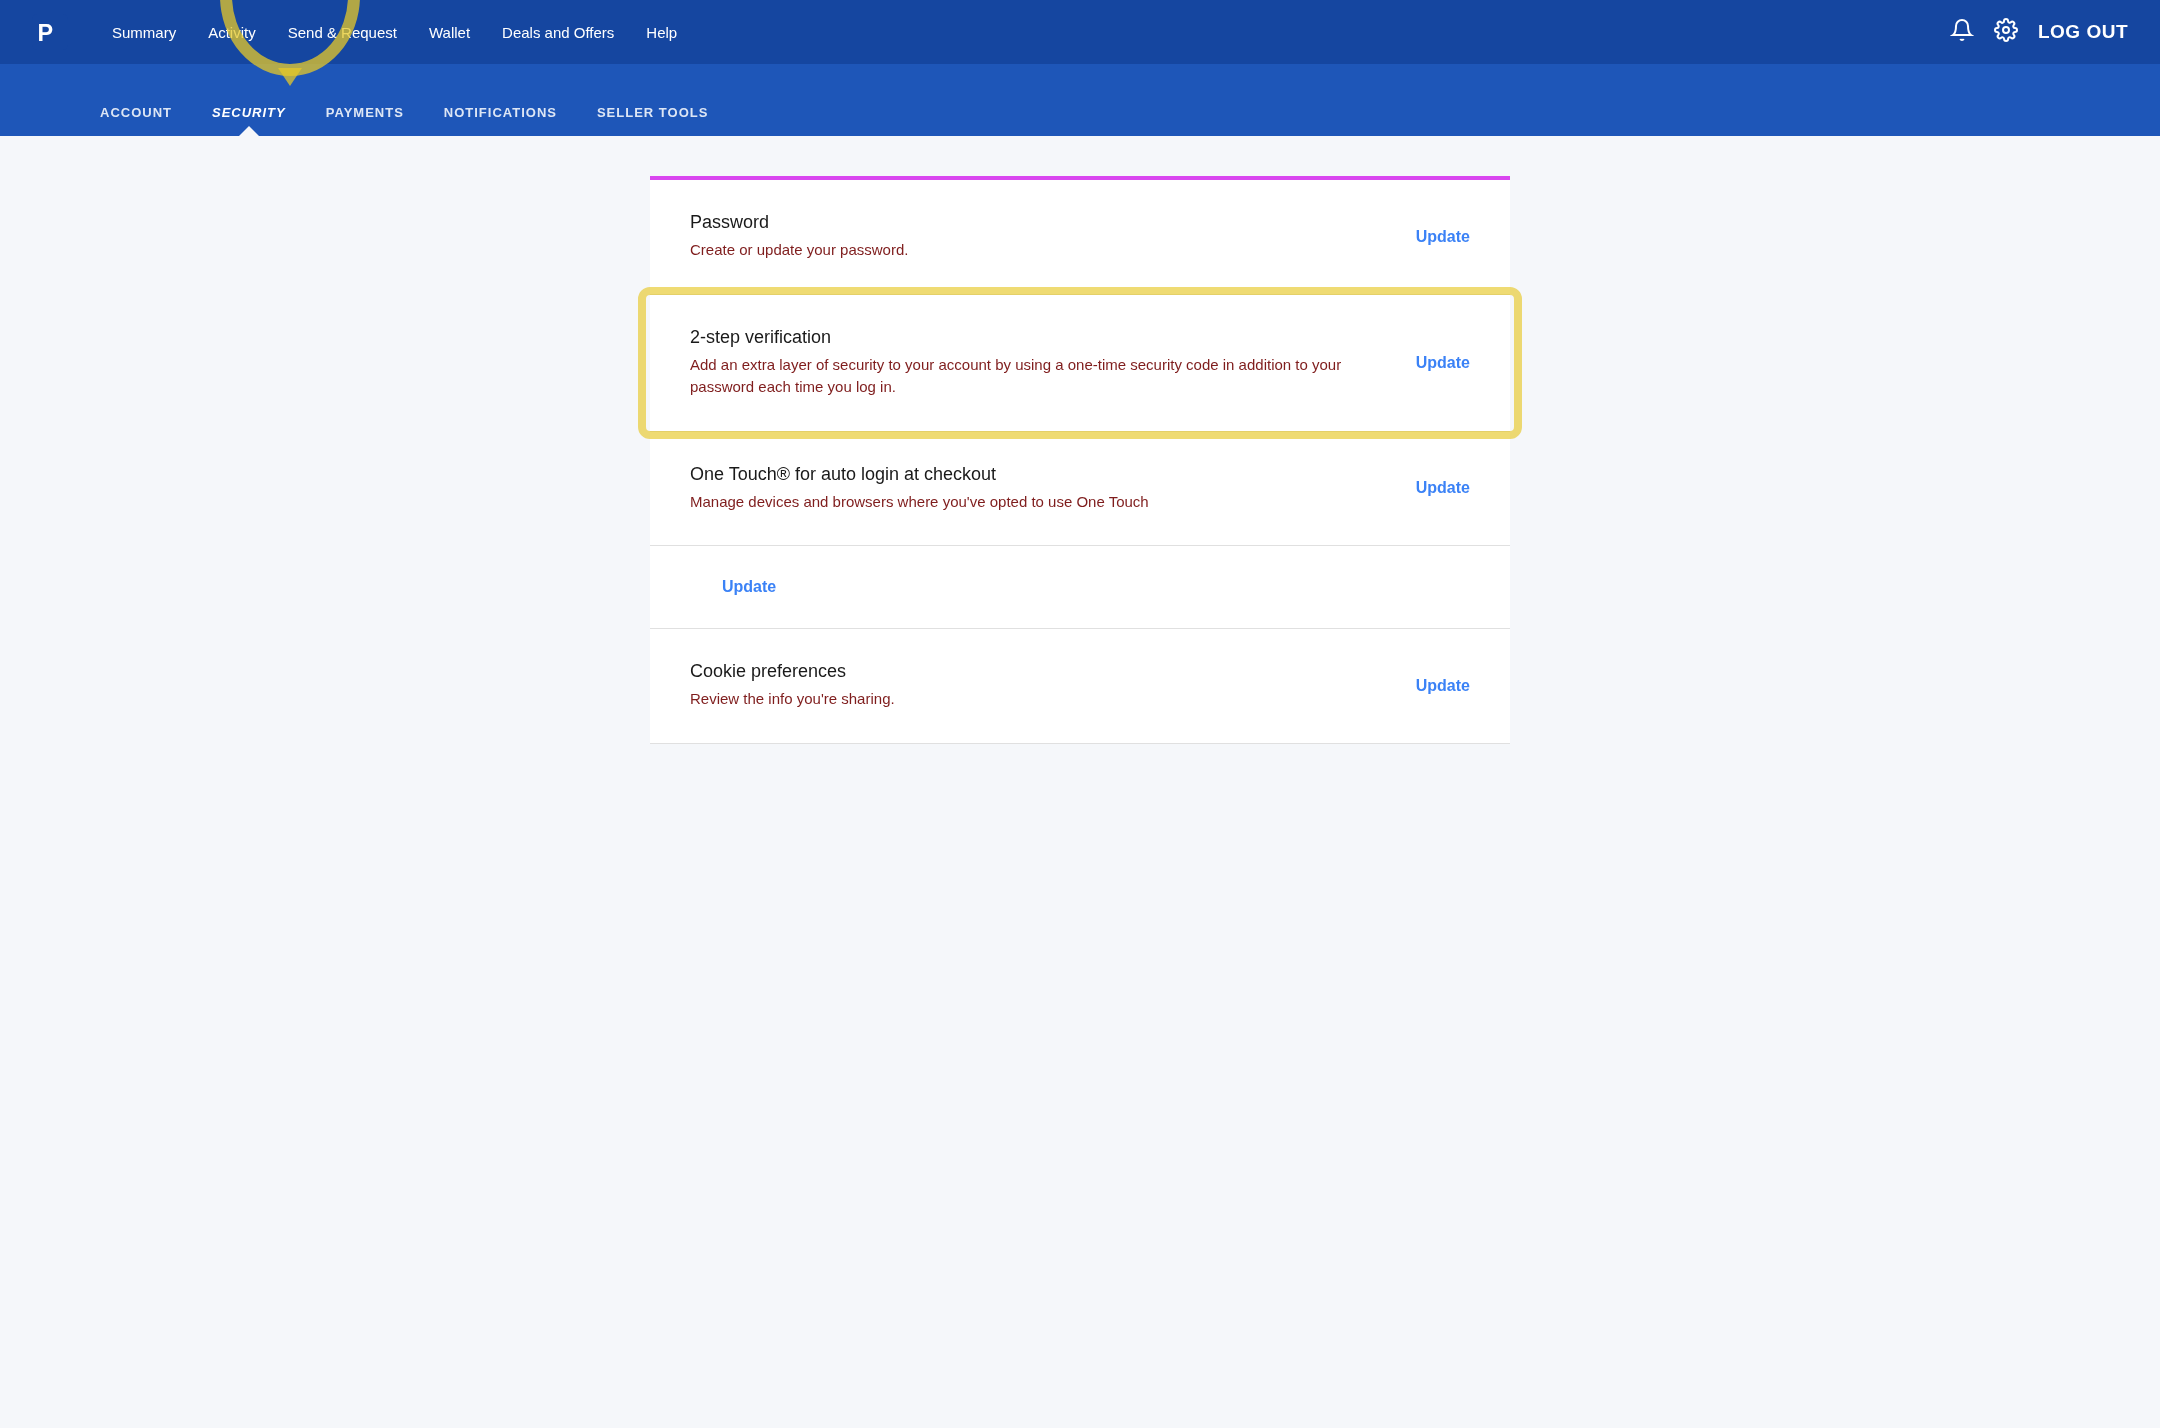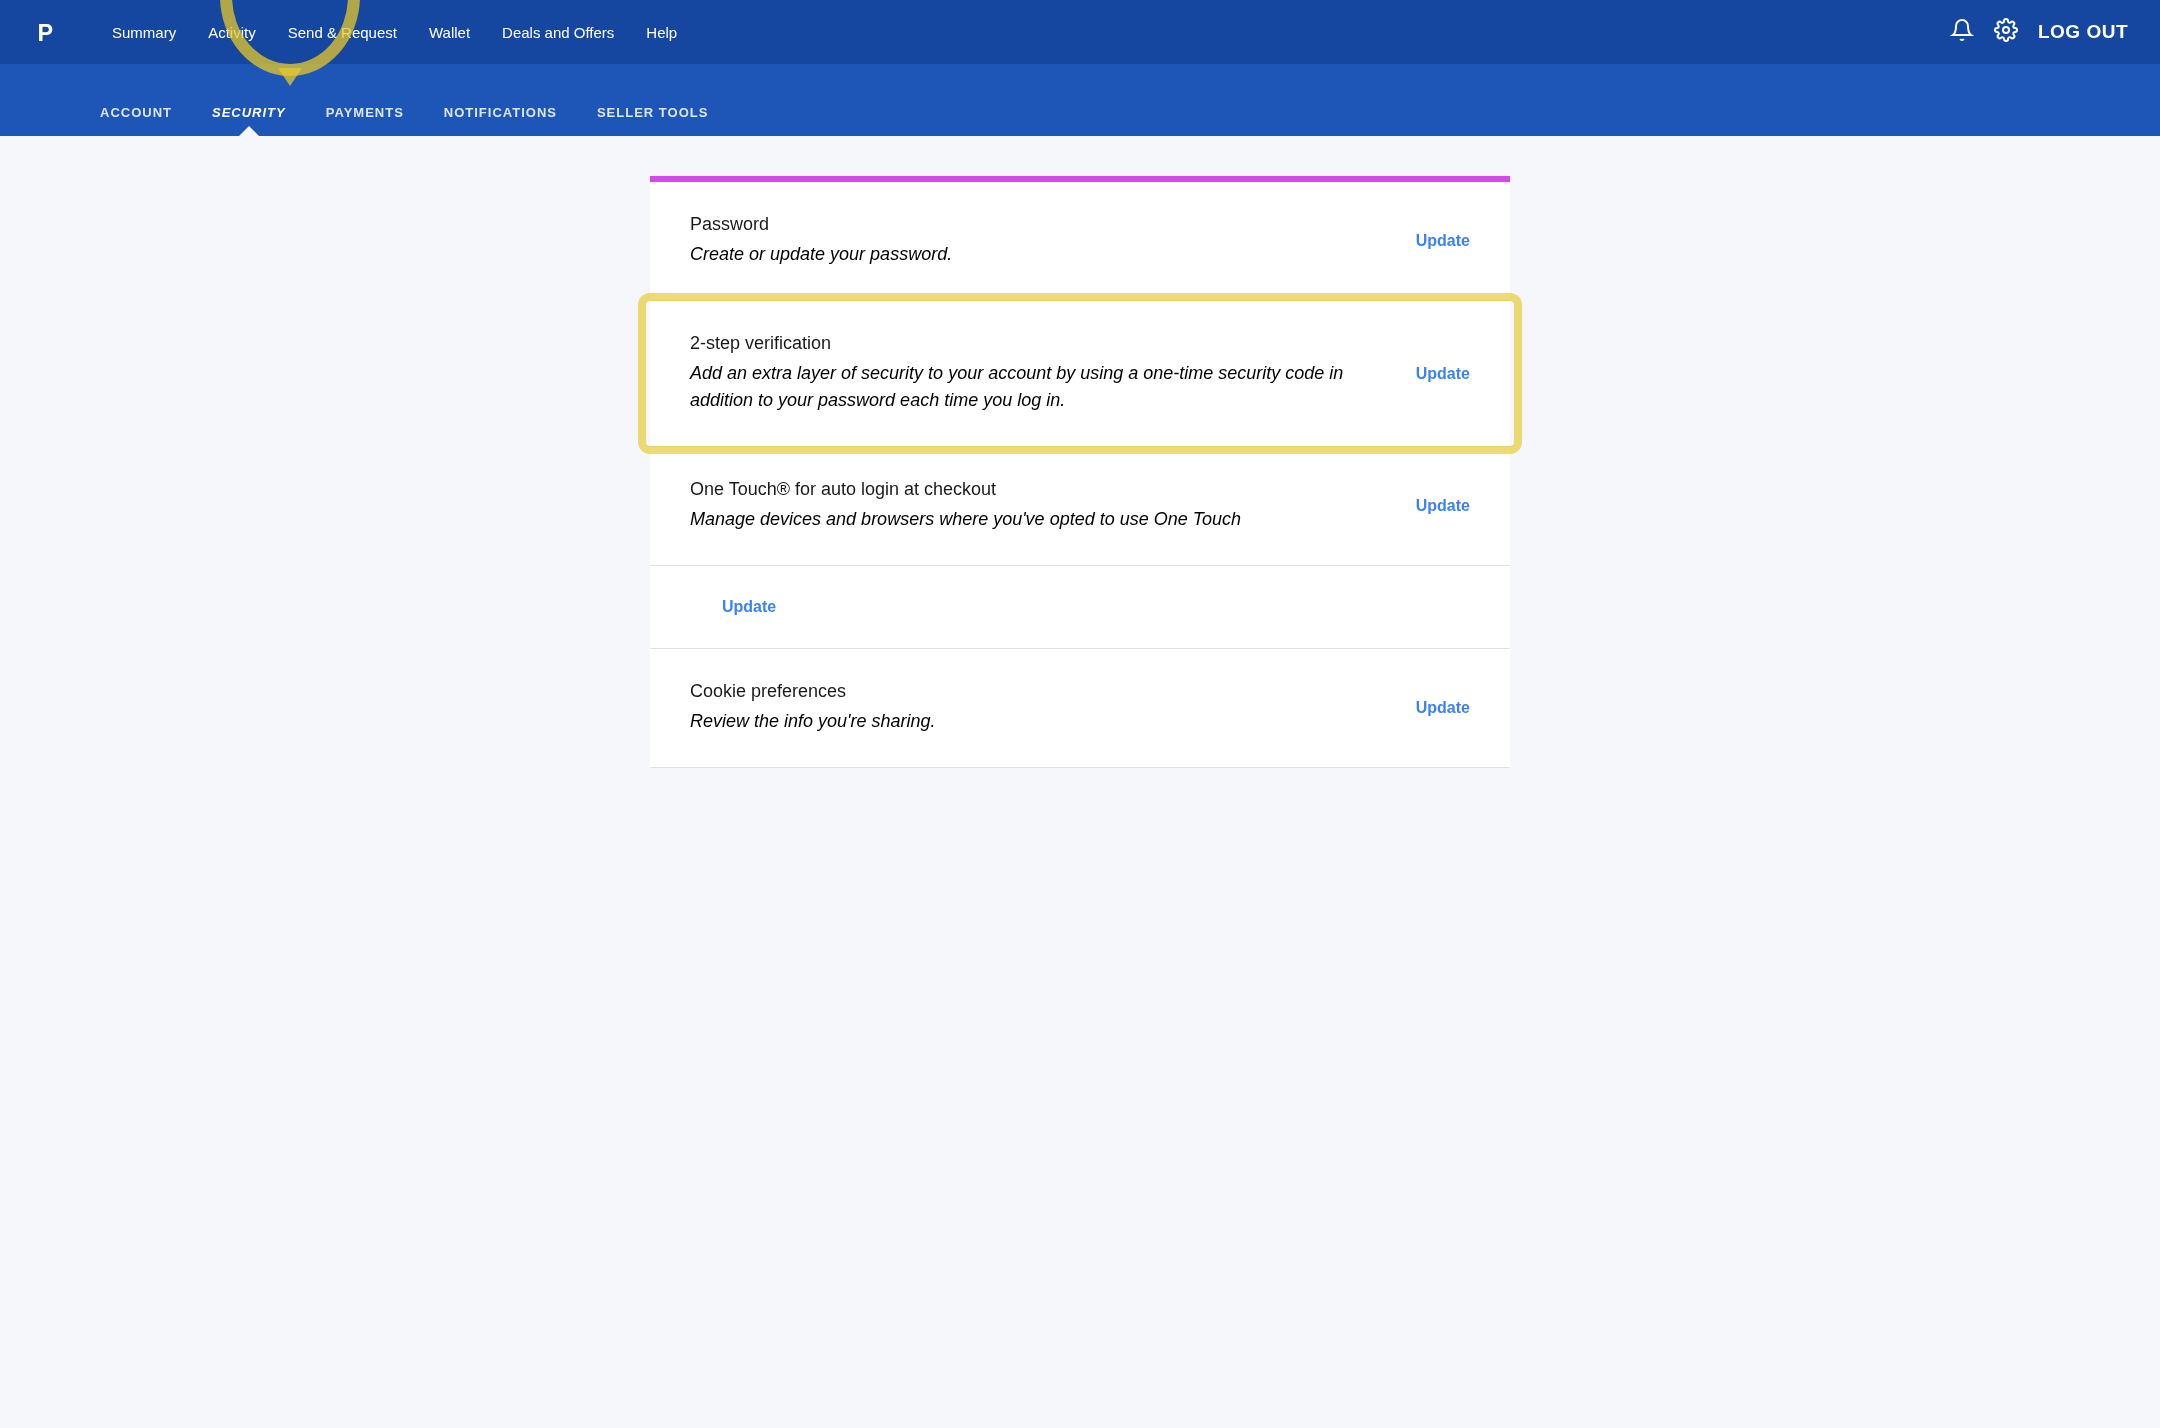--- a/index.html
+++ b/index.html
@@ -94,35 +94,34 @@
     
     .security-item {
       background: #fff;
       padding: 32px 40px;
       border-bottom: 1px solid #e0e0e0;
       display: flex;
       align-items: center;
       justify-content: space-between;
     }
     .security-item:first-child {
-      border-top: 6px solid #d946ef;
+      border-top: 4px solid #d946ef;
     }
     .security-item-text {}
     .security-item-title {
       font-size: 18px;
       font-weight: 400;
       color: #1a1a1a;
       margin-bottom: 6px;
     }
     .security-item-desc {
-      font-size: 18px;
-      color: #000000;
+      font-size: 15px;
+      color: #7f1d1d;
       max-width: 680px;
       line-height: 1.5;
-      font-style: italic;
     }
     .update-btn {
       color: #3b82f6;
       font-size: 16px;
       font-weight: 600;
       cursor: pointer;
       text-decoration: none;
       flex-shrink: 0;
       margin-left: 32px;
     }

